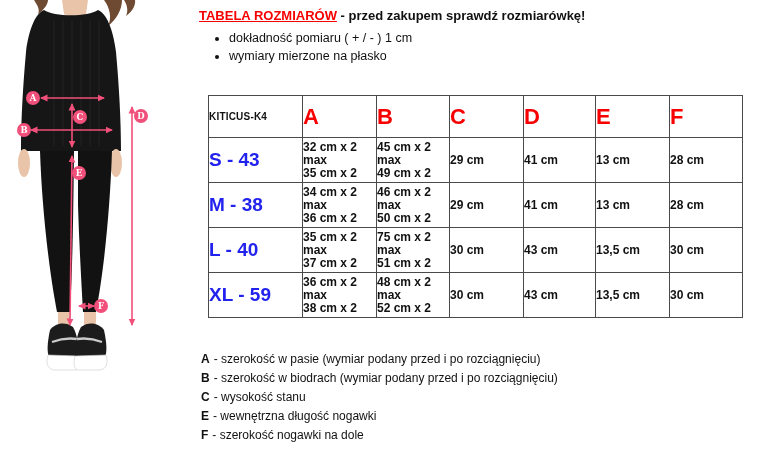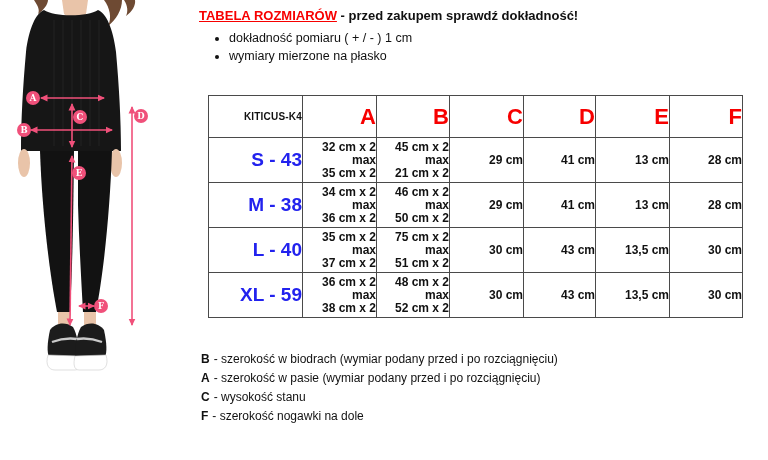--- a/index.html
+++ b/index.html
@@ -48,21 +48,21 @@
   .bullet-list{margin:5px 0 0 0;padding-left:30px;list-style:disc outside;}
   .bullet-list li{font-size:12.5px;font-weight:normal;line-height:18px;color:#111111;}
 
   
   .size-table{
     position:absolute;left:208px;top:95px;
     border-collapse:collapse;table-layout:fixed;width:532px;
   }
   .size-table td{
     border:1px solid var(--table-border);
-    text-align:right;vertical-align:middle;
+    text-align:left;vertical-align:middle;
     background:#ffffff;
   }
   .size-table col.c0{width:94px;}
   .size-table col.c1,.size-table col.c3,.size-table col.c5{width:74px;}
   .size-table col.c2{width:73px;}
   .size-table col.c4{width:72px;}
   .size-table col.c6{width:73px;}
   .size-table tr.head-row{height:42px;}
   .size-table tr.data-row{height:45px;}
   .product-code{font-size:10px;font-weight:bold;letter-spacing:.2px;color:#111111;}
@@ -149,21 +149,21 @@
       <circle class="marker-circle" cx="79" cy="173" r="7"></circle>
       <text class="marker-letter" x="79" y="176.2">E</text>
       <circle class="marker-circle" cx="101" cy="306" r="7"></circle>
       <text class="marker-letter" x="101" y="309.2">F</text>
     </g>
   </svg>
 </div>
 
 <div class="header-block">
   <div class="title-line">
-    <span class="title-highlight">TABELA ROZMIARÓW</span><span class="title-rest"> - przed zakupem sprawdź dokładność!</span>
+    <span class="title-highlight">TABELA ROZMIARÓW</span><span class="title-rest"> - przed zakupem sprawdź rozmiarówkę!</span>
   </div>
   <ul class="bullet-list">
     <li>dokładność pomiaru ( + / - ) 1 cm</li>
     <li>wymiary mierzone na płasko</li>
   </ul>
 </div>
 
 <table class="size-table">
   <colgroup>
     <col class="c0">
@@ -184,21 +184,21 @@
       <td class="col-letter">E</td>
       <td class="col-letter">F</td>
     </tr>
     <tr class="data-row">
       <td class="size-label">S - 43</td>
       <td class="value-cell">32 cm x 2
 max
 35 cm x 2</td>
       <td class="value-cell">45 cm x 2
 max
-21 cm x 2</td>
+49 cm x 2</td>
       <td class="value-cell">29 cm</td>
       <td class="value-cell">41 cm</td>
       <td class="value-cell">13 cm</td>
       <td class="value-cell">28 cm</td>
     </tr>
     <tr class="data-row">
       <td class="size-label">M - 38</td>
       <td class="value-cell">34 cm x 2
 max
 36 cm x 2</td>
@@ -234,24 +234,27 @@
       <td class="value-cell">30 cm</td>
       <td class="value-cell">43 cm</td>
       <td class="value-cell">13,5 cm</td>
       <td class="value-cell">30 cm</td>
     </tr>
   </tbody>
 </table>
 
 <div class="legend-block">
   <div class="legend-line">
+    <span class="lg-letter">A</span><span class="lg-text">- szerokość w pasie (wymiar podany przed i po rozciągnięciu)</span>
+  </div>
+  <div class="legend-line">
     <span class="lg-letter">B</span><span class="lg-text">- szerokość w biodrach (wymiar podany przed i po rozciągnięciu)</span>
   </div>
   <div class="legend-line">
-    <span class="lg-letter">A</span><span class="lg-text">- szerokość w pasie (wymiar podany przed i po rozciągnięciu)</span>
-  </div>
-  <div class="legend-line">
     <span class="lg-letter">C</span><span class="lg-text">- wysokość stanu</span>
   </div>
   <div class="legend-line">
+    <span class="lg-letter">E</span><span class="lg-text">- wewnętrzna długość nogawki</span>
+  </div>
+  <div class="legend-line">
     <span class="lg-letter">F</span><span class="lg-text">- szerokość nogawki na dole</span>
   </div>
 </div>
 
 </body></html>

